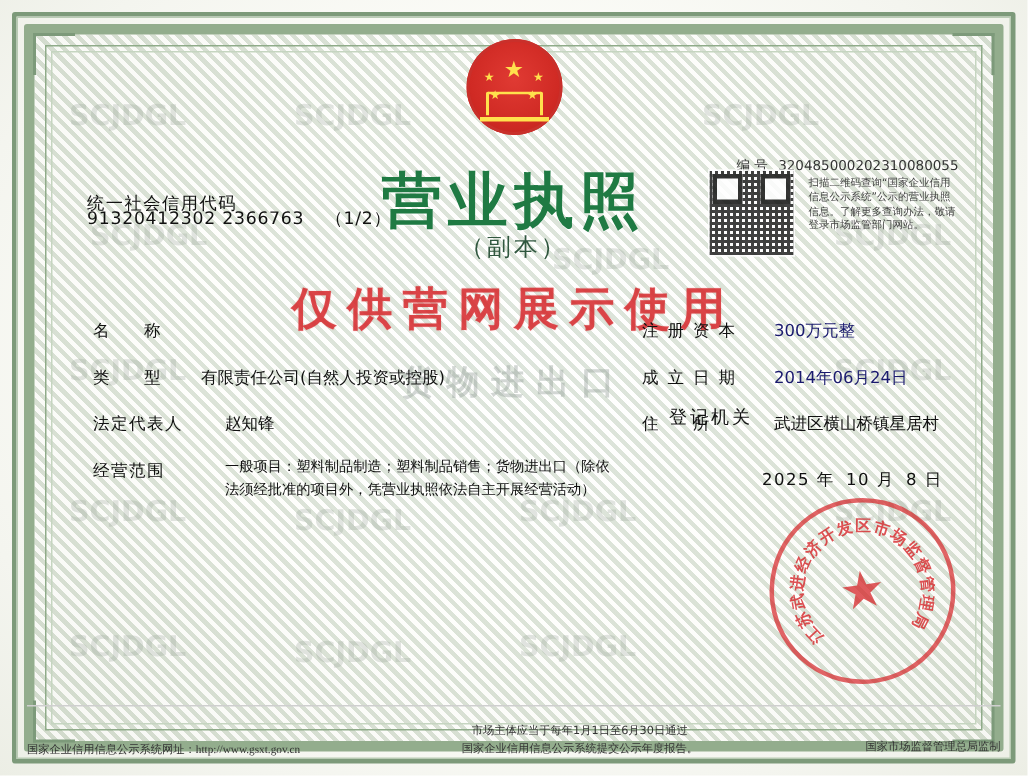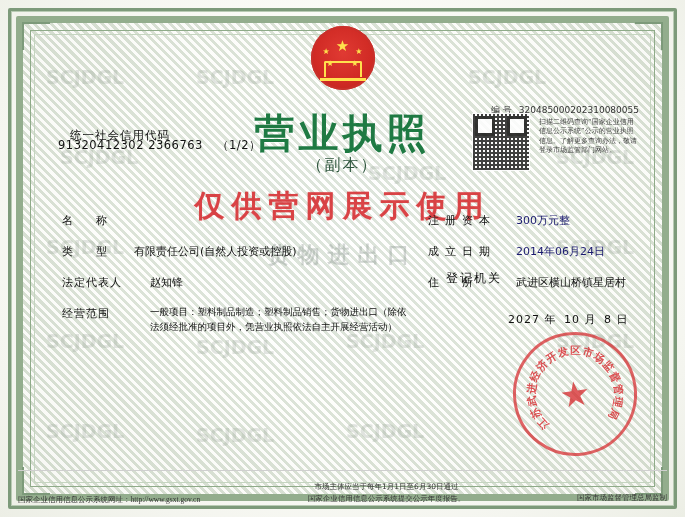--- a/index.html
+++ b/index.html
@@ -137,21 +137,21 @@
   }
 
   
   .fields{position:absolute;left:46px;top:118px;right:46px;bottom:60px;}
   .row{position:absolute;font-size:11px;color:#111;white-space:nowrap;}
   .lbl{color:#111;letter-spacing:6px;}
   .lbl-tight{color:#111;letter-spacing:1px;}
   .val{color:#1a1a6e;font-size:11px;}
   .val-dark{color:#111;font-size:11px;}
 
-  .uscc-label{position:absolute;left:12px;top:10px;font-size:11.5px;letter-spacing:1px;color:#111;margin-left:12px;}
+  .uscc-label{position:absolute;left:12px;top:10px;font-size:11.5px;letter-spacing:1px;color:#111;}
   .uscc-value{position:absolute;left:12px;top:20px;font-size:11.5px;color:#111;letter-spacing:.5px;}
 
   .f-name-l{position:absolute;left:16px;top:95px;}
   .f-name-v{position:absolute;left:88px;top:95px;color:#1a1a6e;}
   .f-type-l{position:absolute;left:16px;top:126px;}
   .f-type-v{position:absolute;left:88px;top:126px;}
   .f-rep-l{position:absolute;left:16px;top:157px;}
   .f-rep-v{position:absolute;left:104px;top:157px;}
   .f-scope-l{position:absolute;left:16px;top:188px;}
   .f-scope-v{position:absolute;left:104px;top:186px;width:260px;white-space:normal;line-height:1.6;font-size:9.5px;}
@@ -277,21 +277,21 @@
 
     <div class="row f-date-l lbl">成立日期</div>
     <div class="row f-date-v val">2014年06月24日</div>
 
     <div class="row f-addr-l lbl">住　所</div>
     <div class="row f-addr-v val-dark">武进区横山桥镇星居村</div>
   </div>
 
   <div class="reg-org">登记机关</div>
   <div class="issue-date">
-    <span>2027</span>
+    <span>2025</span>
     <span>年</span>
     <span style="margin-left:3px;">10</span>
     <span>月</span>
     <span style="margin-left:3px;">8</span>
     <span>日</span>
   </div>
 
   <div class="seal">
     <span class="star-c">★</span>
     <div class="seal-text" id="seal-ring">

